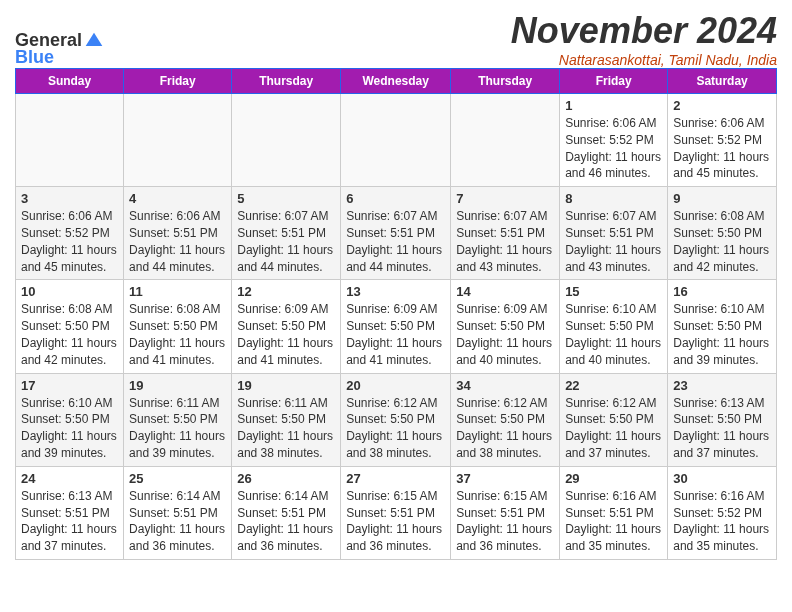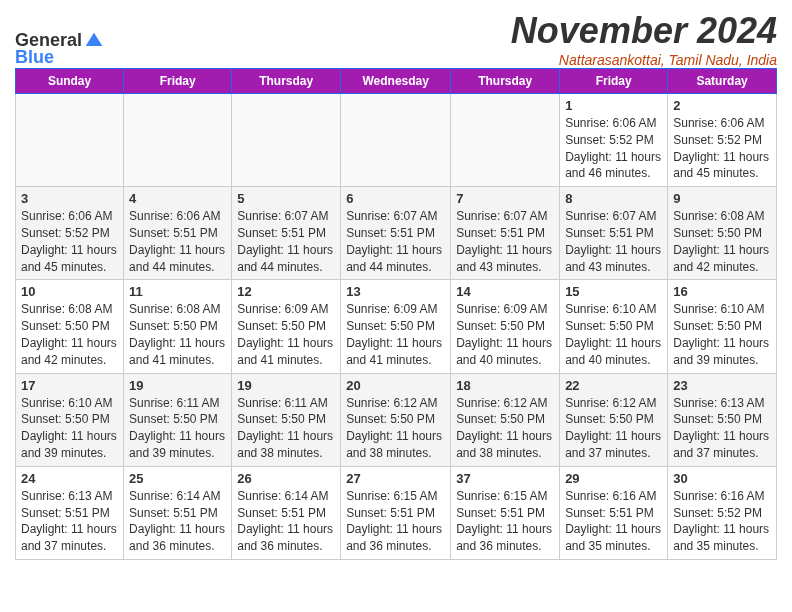--- a/index.html
+++ b/index.html
@@ -257,21 +257,21 @@
 Sunset: 5:50 PM
 Daylight: 11 hours and 38 minutes.</div>
         </td>
         <td>
           <span class="day-number">20</span>
           <div class="day-info" style="white-space: pre-line;">Sunrise: 6:12 AM
 Sunset: 5:50 PM
 Daylight: 11 hours and 38 minutes.</div>
         </td>
         <td>
-          <span class="day-number">18</span>
+          <span class="day-number">34</span>
           <div class="day-info" style="white-space: pre-line;">Sunrise: 6:12 AM
 Sunset: 5:50 PM
 Daylight: 11 hours and 38 minutes.</div>
         </td>
         <td>
           <span class="day-number">22</span>
           <div class="day-info" style="white-space: pre-line;">Sunrise: 6:12 AM
 Sunset: 5:50 PM
 Daylight: 11 hours and 37 minutes.</div>
         </td>

